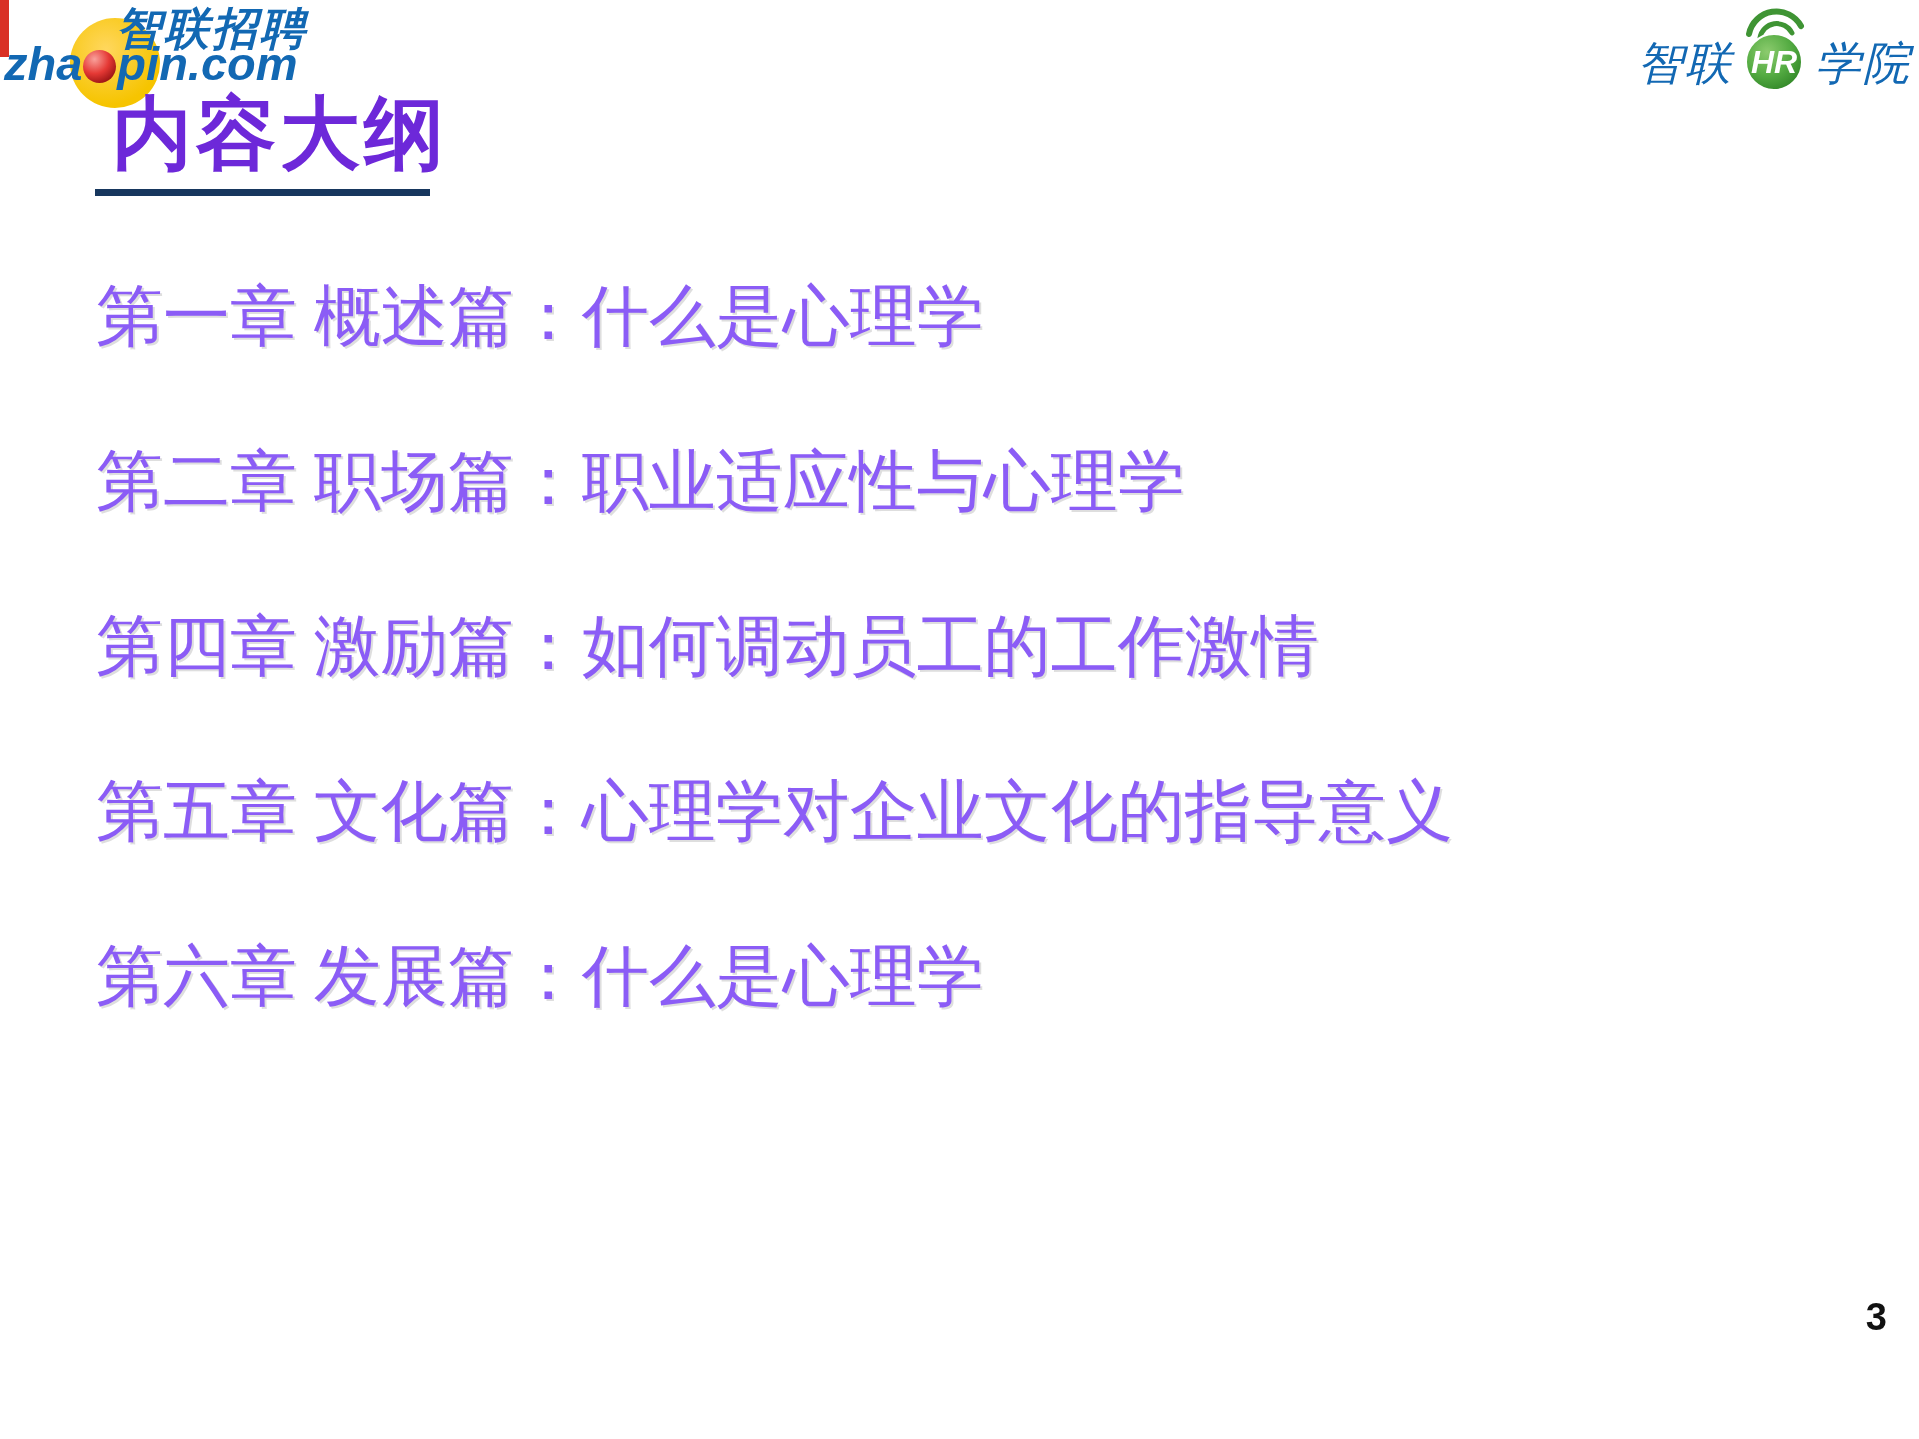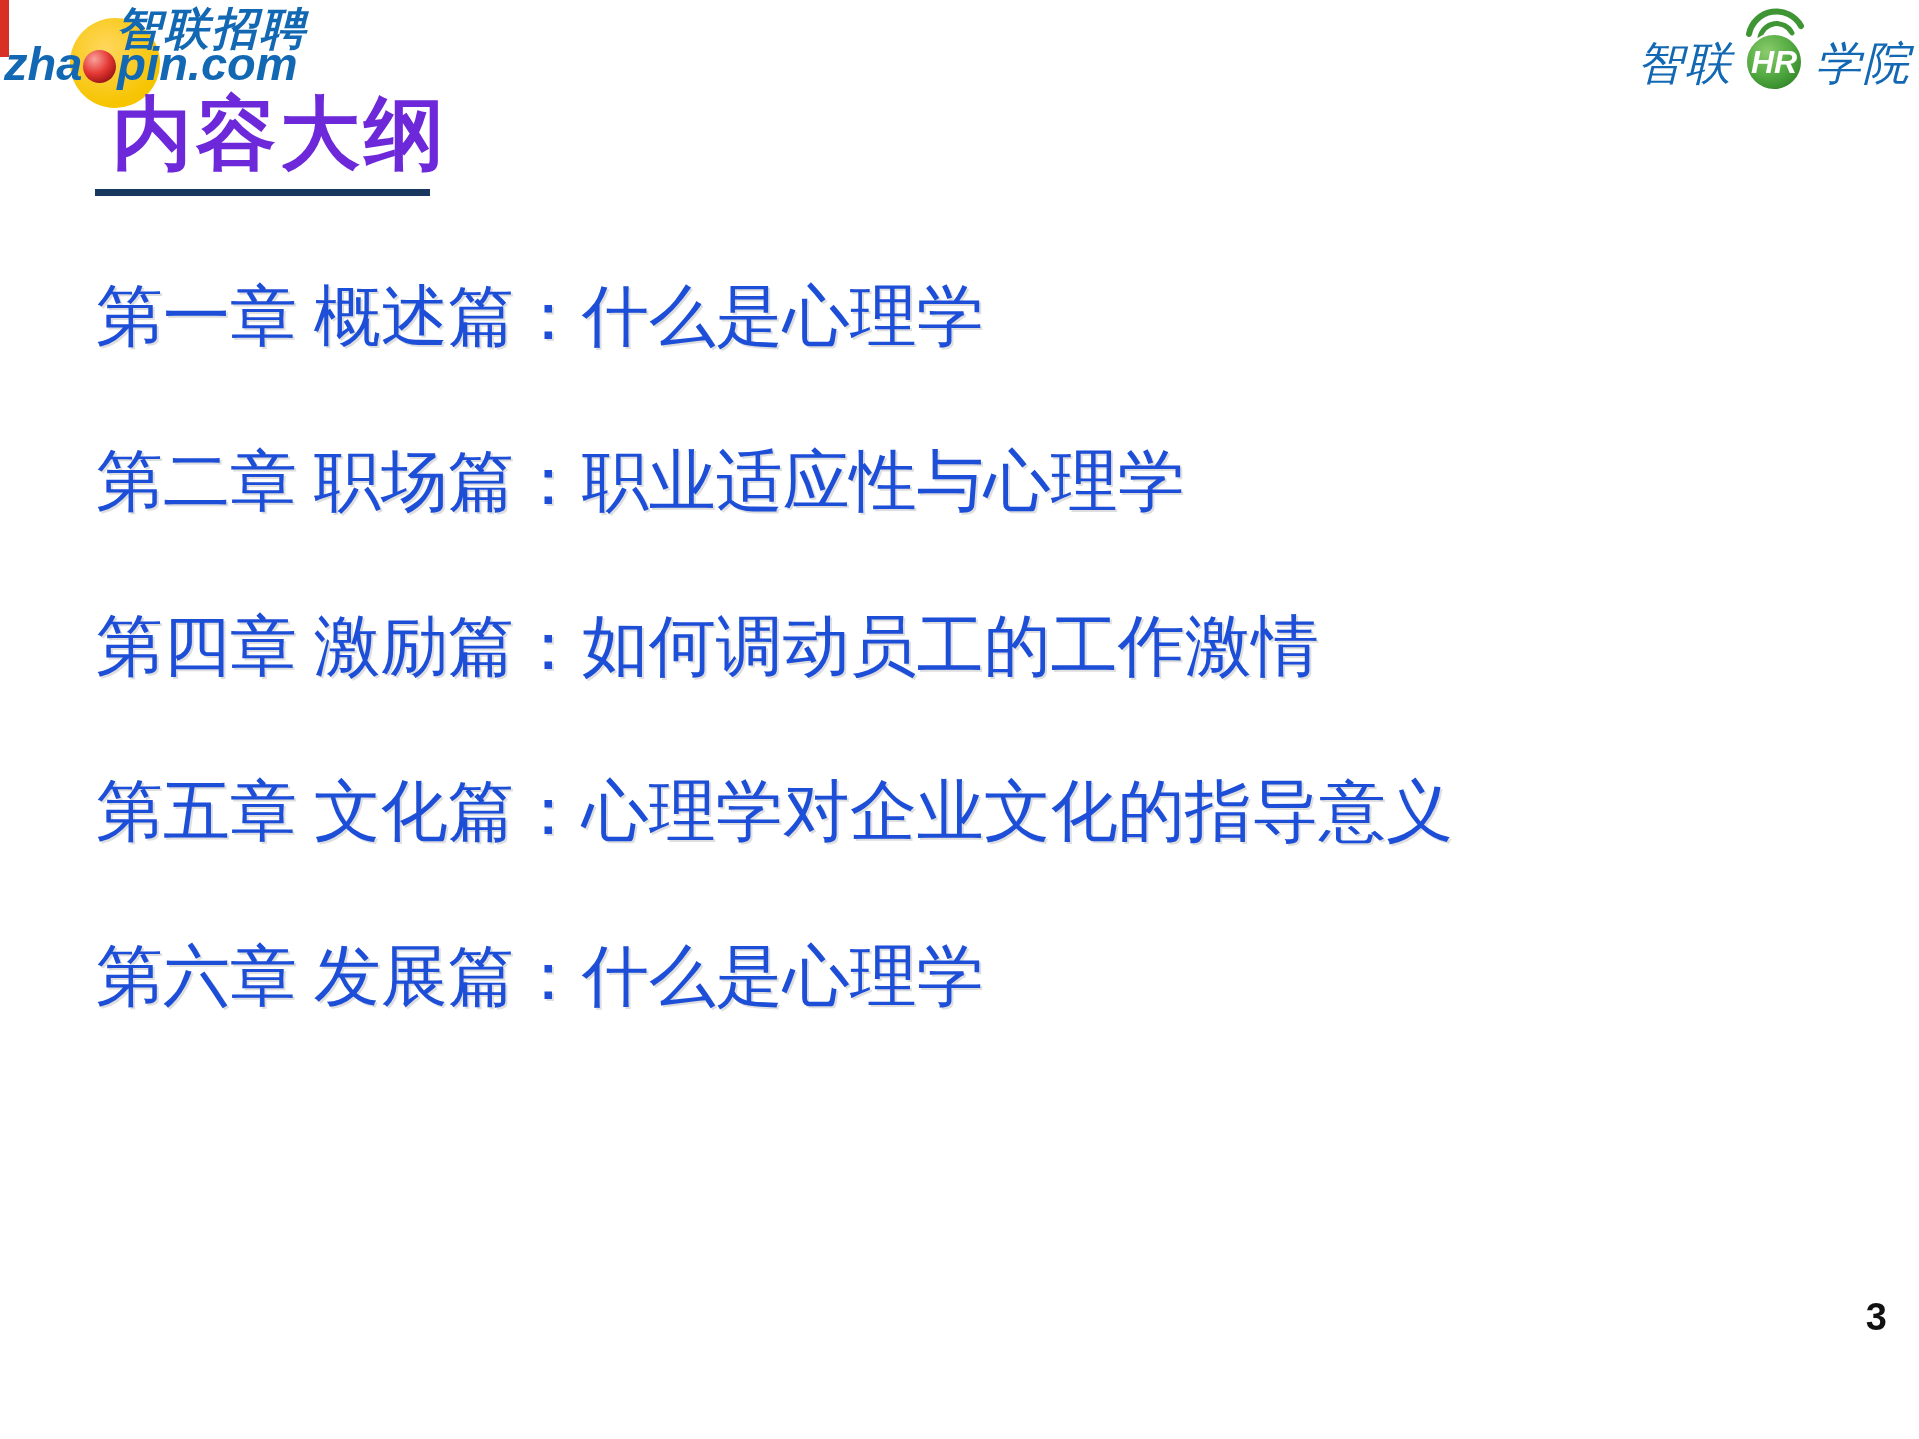--- a/index.html
+++ b/index.html
@@ -59,21 +59,21 @@
   }
   .title-underline {
     position:absolute; left:95px; top:189px; width:335px; height:7px;
     background:#17375E;
   }
 
   
   .outline { position:absolute; left:96px; top:283px; width:1760px; }
   .outline-line {
     font-family:"Liberation Serif","DejaVu Serif",serif;
-    font-size:67px; line-height:1; color:#1d4ed8;
+    font-size:67px; line-height:1; color:#8b5cf6;
     margin-bottom:98px; white-space:nowrap;
     text-shadow:2px 2px 0 rgba(160,160,160,0.35);
   }
 
   
   .page-number {
     position:absolute; right:32px; top:1298px;
     font-size:38px; font-weight:bold; color:#111; line-height:1;
   }
 

